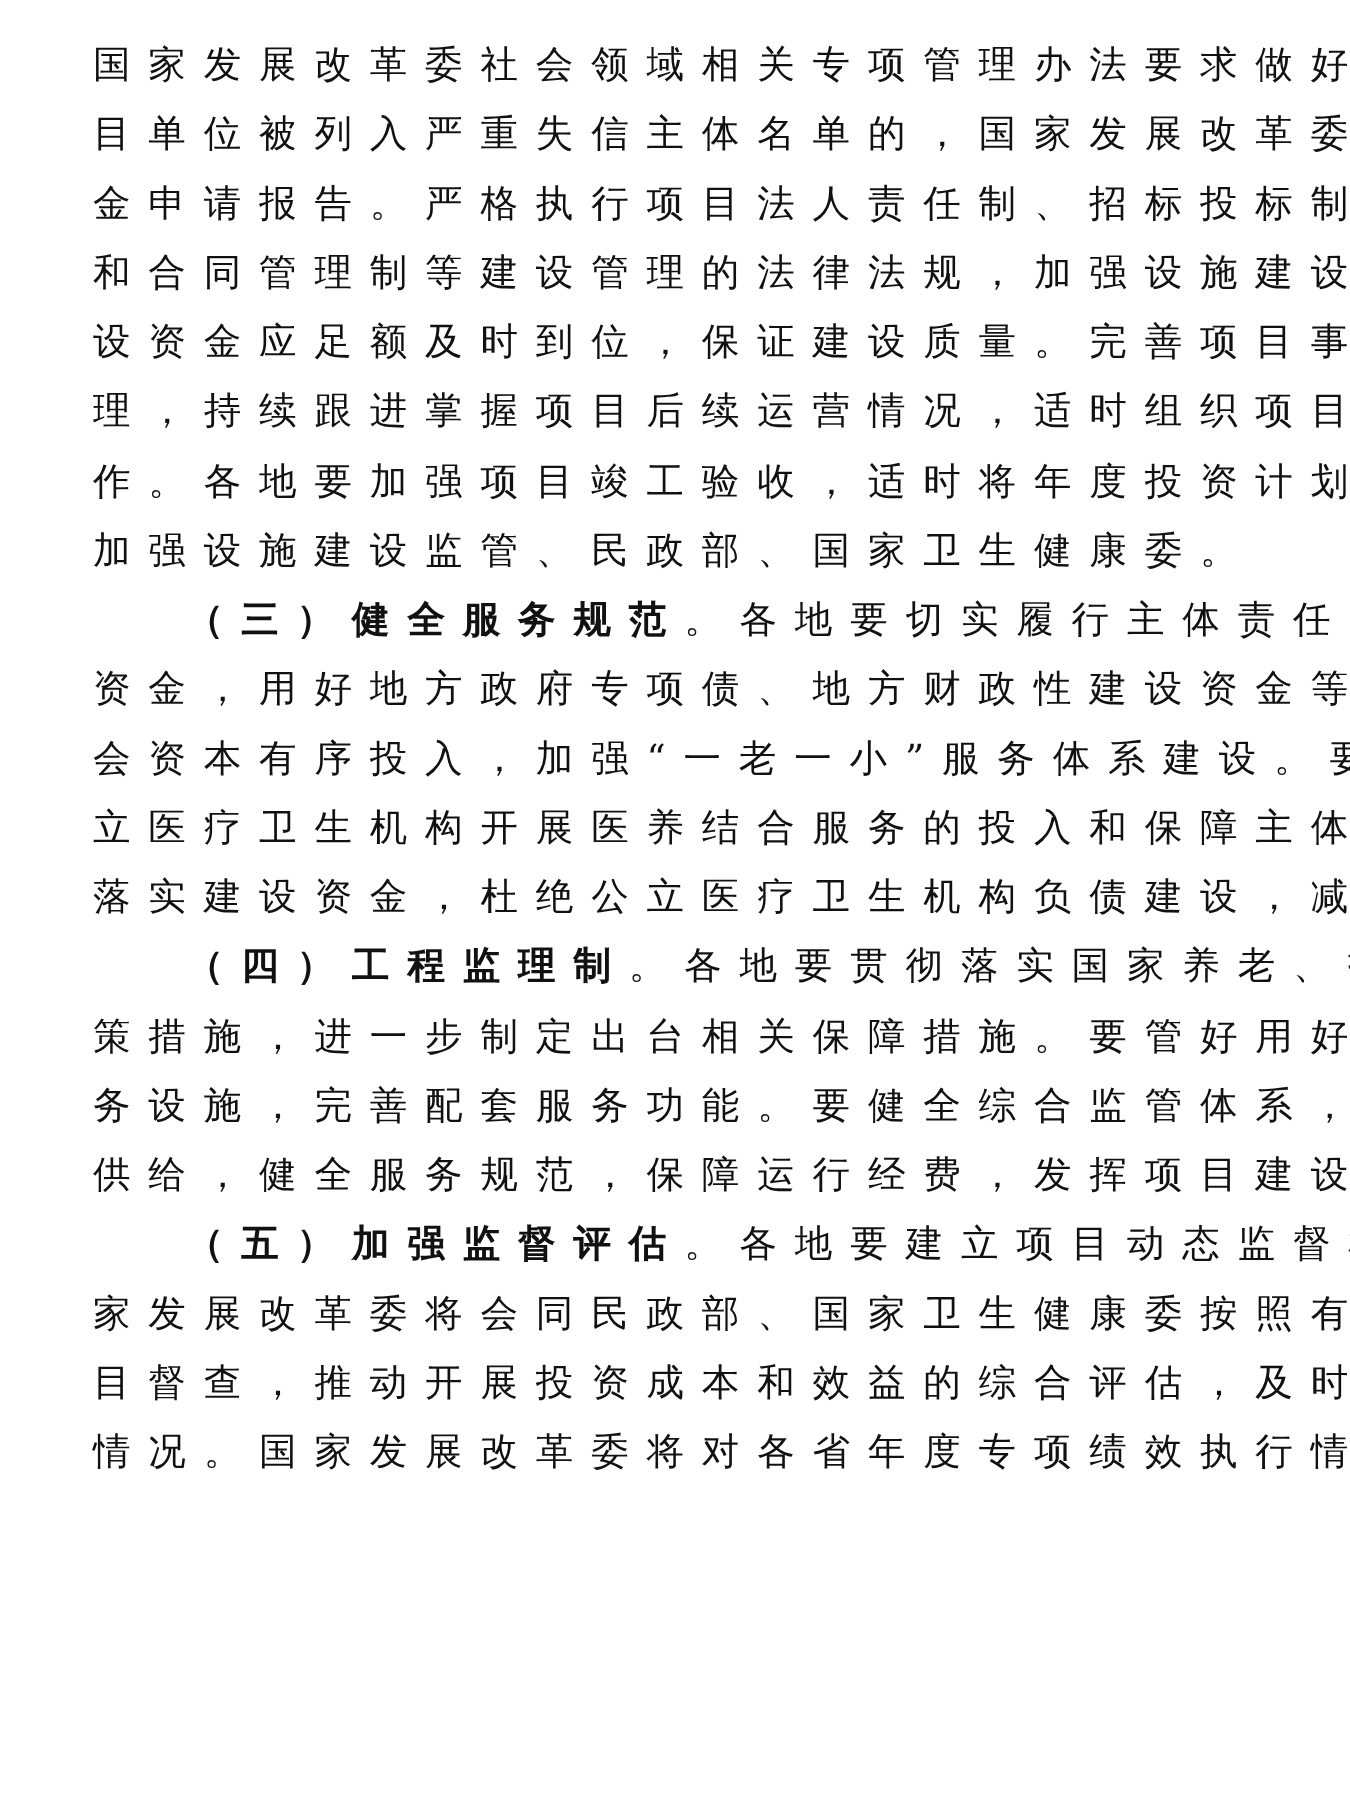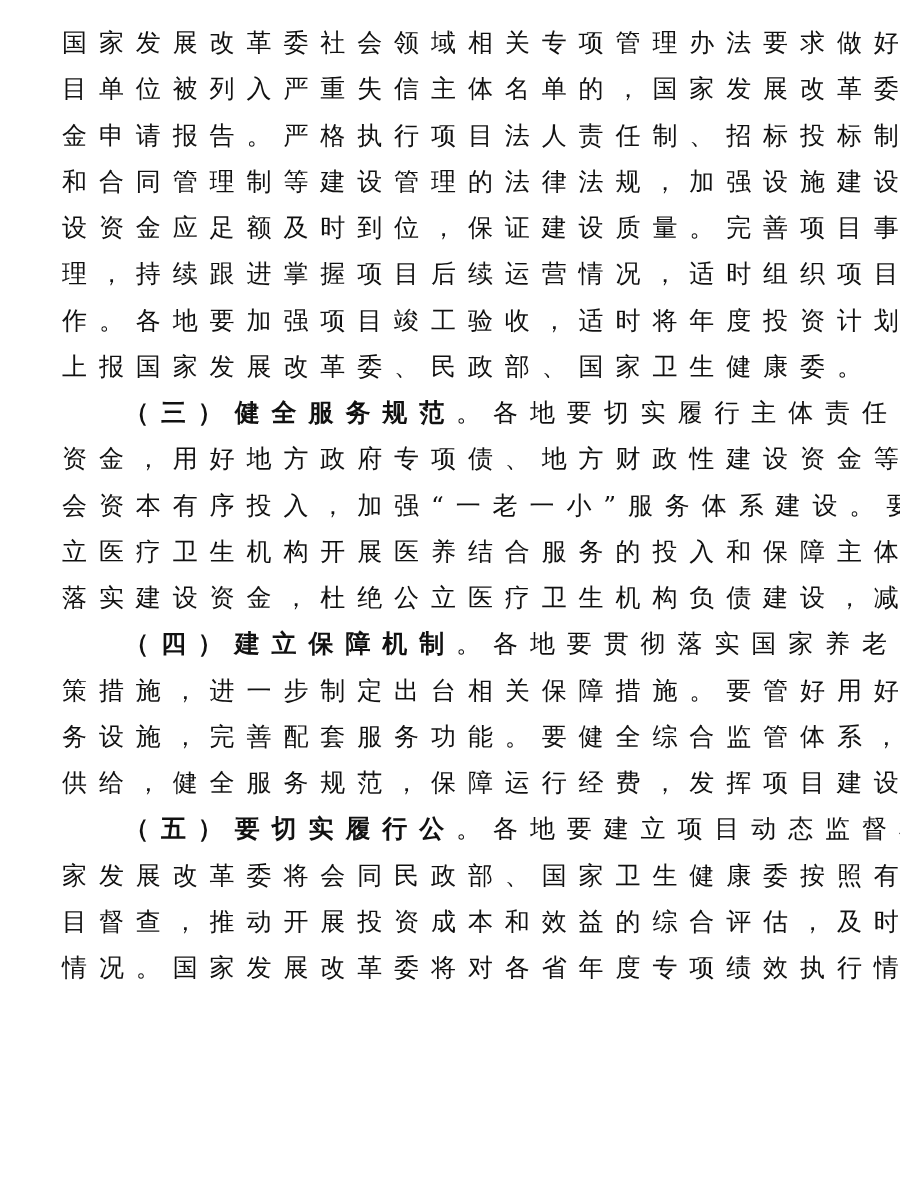--- a/index.html
+++ b/index.html
@@ -48,38 +48,38 @@
 <div class="page">
 
   <div class="para">
     <span class="line">国家发展改革委社会领域相关专项管理办法要求做好各项工作。项</span>
     <span class="line">目单位被列入严重失信主体名单的，国家发展改革委不予受理其资</span>
     <span class="line">金申请报告。严格执行项目法人责任制、招标投标制、工程监理制</span>
     <span class="line">和合同管理制等建设管理的法律法规，加强设施建设监管，项目建</span>
     <span class="line">设资金应足额及时到位，保证建设质量。完善项目事中事后监督管</span>
     <span class="line">理，持续跟进掌握项目后续运营情况，适时组织项目调研、评估工</span>
     <span class="line">作。各地要加强项目竣工验收，适时将年度投资计划竣工验收情况</span>
-    <span class="line">上报国家发展改革委、民政部、国家卫生健康委。</span>
+    <span class="line">加强设施建设监管、民政部、国家卫生健康委。</span>
   </div>
 
   <div class="para">
     <span class="line indent"><span class="heading">（三）</span><span class="heading">健全服务规范</span><span>。各地要切实履行主体责任，多渠道筹措</span></span>
     <span class="line">资金，用好地方政府专项债、地方财政性建设资金等，积极引导社</span>
     <span class="line">会资本有序投入，加强“一老一小”服务体系建设。要切实履行公</span>
     <span class="line">立医疗卫生机构开展医养结合服务的投入和保障主体责任，多渠道</span>
     <span class="line">落实建设资金，杜绝公立医疗卫生机构负债建设，减轻医疗卫生机</span>
   </div>
 
   <div class="para">
-    <span class="line indent"><span class="heading">（四）</span><span class="heading">建立保障机制</span><span>。各地要贯彻落实国家养老、托育服务政</span></span>
+    <span class="line indent"><span class="heading">（四）</span><span class="heading">工程监理制</span><span>。各地要贯彻落实国家养老、托育服务政</span></span>
     <span class="line">策措施，进一步制定出台相关保障措施。要管好用好养老、托育服</span>
     <span class="line">务设施，完善配套服务功能。要健全综合监管体系，增加人力资源</span>
     <span class="line">供给，健全服务规范，保障运行经费，发挥项目建设效益。</span>
   </div>
 
   <div class="para">
-    <span class="line indent"><span class="heading">（五）</span><span class="heading">要切实履行公</span><span>。各地要建立项目动态监督检查机制。国</span></span>
+    <span class="line indent"><span class="heading">（五）</span><span class="heading">加强监督评估</span><span>。各地要建立项目动态监督检查机制。国</span></span>
     <span class="line">家发展改革委将会同民政部、国家卫生健康委按照有关规定加强项</span>
     <span class="line">目督查，推动开展投资成本和效益的综合评估，及时总结各地实施</span>
     <span class="line">情况。国家发展改革委将对各省年度专项绩效执行情况进行检查，</span>
   </div>
 
 </div>
 
 </body></html>

